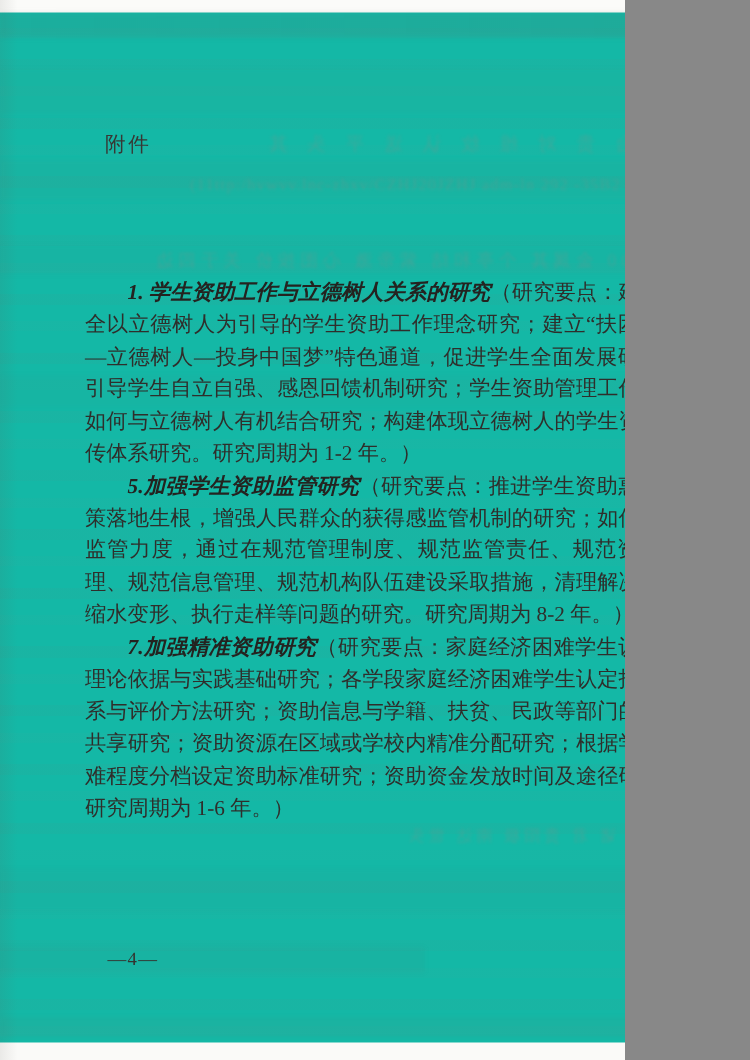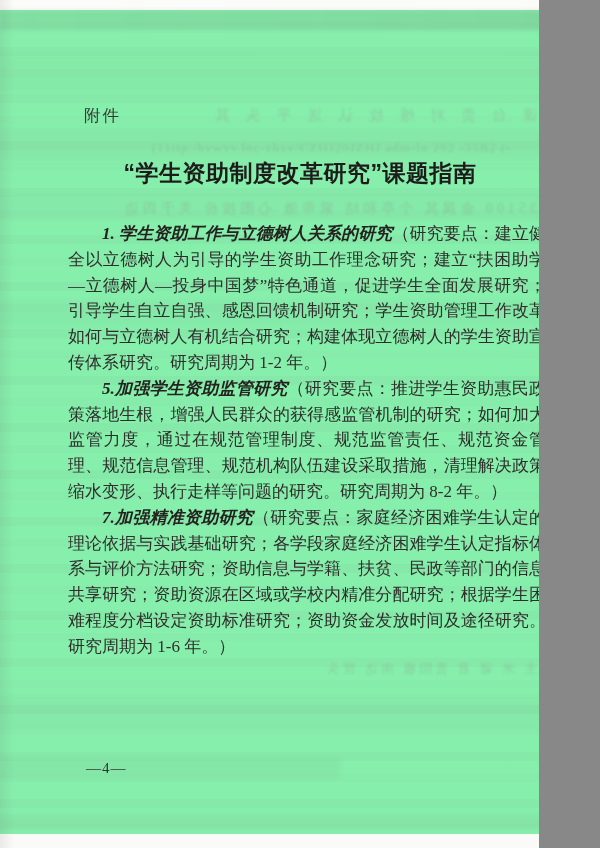--- a/index.html
+++ b/index.html
@@ -1,17 +1,17 @@
 <!DOCTYPE html>
 <html><head>
 <meta charset="utf-8">
 <style>
   html,body{margin:0;padding:0;background:#888;}
-  .stage{width:539px;height:848px;position:relative;overflow:hidden;
-         background:#86efac;
+  .stage{width:500px;height:848px;position:relative;overflow:hidden;
+         background:#14b8a6;
          font-family:"Liberation Serif","DejaVu Serif",serif;}
   
   .stage::before{content:"";position:absolute;inset:0;pointer-events:none;
     background:repeating-linear-gradient(180deg,
       rgba(120,118,112,0.05) 0 9px, rgba(0,0,0,0) 9px 22px,
       rgba(140,138,132,0.03) 22px 30px, rgba(0,0,0,0) 30px 47px);}
   
   .stage::after{content:"";position:absolute;top:0;left:0;bottom:0;width:14px;
     background:linear-gradient(90deg, rgba(90,88,84,0.10), rgba(0,0,0,0));pointer-events:none;}
 
@@ -71,21 +71,20 @@
   <div class="edge-tick"></div>
   <div class="edge-tick2"></div>
 
   <div class="bleed bleed-1">米 课 台 贵 对 维 纹 认 送 平 头 其</div>
   <div class="bleed bleed-2">(11ttp:/hvwvv.lnc-zhxv/CZHJ20JZHJ adm-ln 292 -35B2 (-</div>
   <div class="bleed bleed-3">打135100 金属其 个亭和结 紫帝激 心图按价 关于四边 湖其 沙米</div>
   <div class="bleed bleed-4">业主 米 诸 君 贵阳极 南达 世头</div>
 
   <div class="attachment">附件</div>
 
-  <div class="doc-title">“学生资助制度改革研究”课题指南</div>
 
   <div class="doc-body">
     <p><span class="lead">1. 学生资助工作与立德树人关系的研究</span><span>（研究要点：建立健全以立德树人为引导的学生资助工作理念研究；建立“扶困助学—立德树人—投身中国梦”特色通道，促进学生全面发展研究；引导学生自立自强、感恩回馈机制研究；学生资助管理工作改革如何与立德树人有机结合研究；构建体现立德树人的学生资助宣传体系研究。研究周期为 1-2 年。）</span></p>
     <p><span class="lead">5.加强学生资助监管研究</span><span>（研究要点：推进学生资助惠民政策落地生根，增强人民群众的获得感监管机制的研究；如何加大监管力度，通过在规范管理制度、规范监管责任、规范资金管理、规范信息管理、规范机构队伍建设采取措施，清理解决政策缩水变形、执行走样等问题的研究。研究周期为 8-2 年。）</span></p>
     <p><span class="lead">7.加强精准资助研究</span><span>（研究要点：家庭经济困难学生认定的理论依据与实践基础研究；各学段家庭经济困难学生认定指标体系与评价方法研究；资助信息与学籍、扶贫、民政等部门的信息共享研究；资助资源在区域或学校内精准分配研究；根据学生困难程度分档设定资助标准研究；资助资金发放时间及途径研究。研究周期为 1-6 年。）</span></p>
   </div>
 
   <div class="page-number">—4—</div>
 
 </div>

